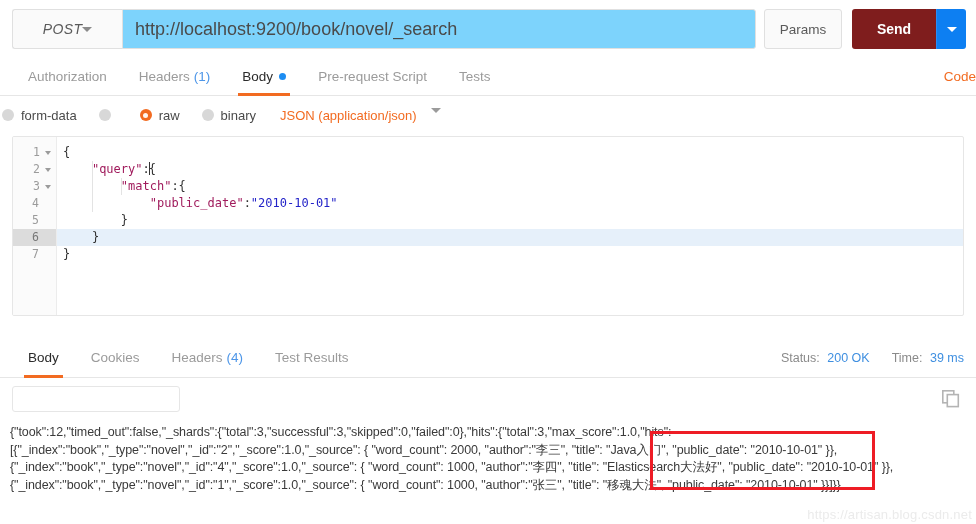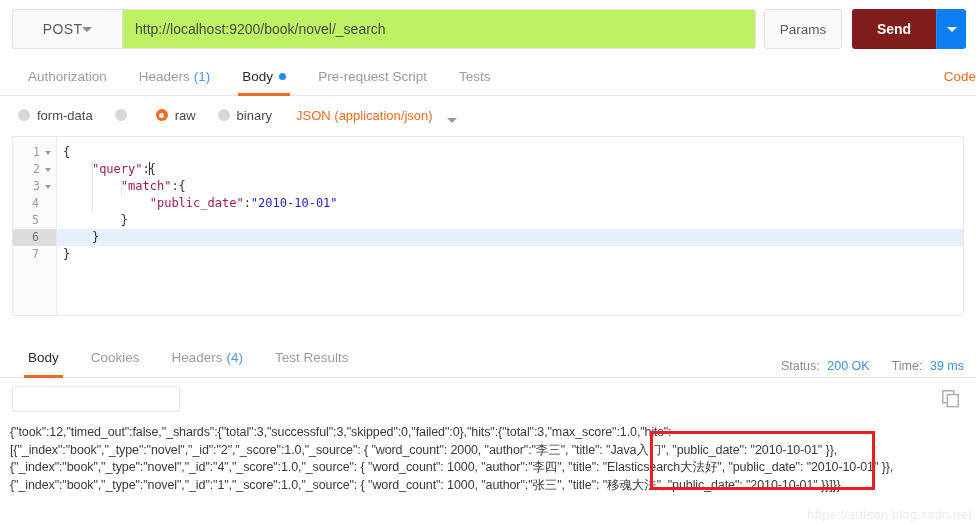--- a/index.html
+++ b/index.html
@@ -30,39 +30,40 @@
     border: 1px solid #e0e0e0;
     border-right: none;
     border-radius: 3px 0 0 3px;
     background: #fafafa;
     display: flex;
     align-items: center;
     justify-content: center;
     color: #5a5a5a;
     font-size: 14px;
     letter-spacing: .4px;
+    font-style: italic;
   }
   .caret {
     display: inline-block;
     width: 0; height: 0;
     border-left: 5px solid transparent;
     border-right: 5px solid transparent;
     border-top: 5px solid #8a8a8a;
   }
   .url-input {
     flex: 1;
     height: 40px;
     border: 1px solid #e0e0e0;
     border-radius: 0 3px 3px 0;
-    background: #bef264;
+    background: #7dd3fc;
     display: flex;
     align-items: center;
     padding: 0 12px;
     color: #4a4a4a;
-    font-size: 14px;
+    font-size: 18px;
   }
   .params-btn {
     height: 40px;
     min-width: 78px;
     margin-left: 8px;
     border: 1px solid #e0e0e0;
     border-radius: 3px;
     background: #fafafa;
     display: flex; align-items: center; justify-content: center;
     color: #5a5a5a;
@@ -152,21 +153,21 @@
     color: #f26b21;
     font-size: 13.5px;
     padding-right: 2px;
   }
 
   
   .bodytype-row {
     height: 38px;
     display: flex;
     align-items: center;
-    padding-left: 18px;
+    padding-left: 2px;
     gap: 0;
   }
   .radio-item {
     display: flex;
     align-items: center;
     margin-right: 22px;
     color: #4a4a4a;
     font-size: 13px;
   }
   .radio {
@@ -181,21 +182,21 @@
   .radio.sel::after {
     content: "";
     position: absolute;
     left: 3.5px; top: 3.5px;
     width: 5px; height: 5px;
     border-radius: 50%;
     background: #fff6f0;
   }
   .json-select {
     display: flex;
-    align-items: flex-end;
+    align-items: flex-start;
     gap: 14px;
     color: #f26b21;
     font-size: 13px;
     margin-left: 2px;
   }
   .json-select .caret { border-top-color: #9b9b9b; }
 
   
   .editor {
     margin: 2px 12px 0 12px;
@@ -272,21 +273,21 @@
     margin-top: 22px;
     height: 40px;
     border-bottom: 1px solid #e6e6e6;
     display: flex;
     align-items: stretch;
     padding-left: 12px;
     position: relative;
   }
   .status-wrap {
     position: absolute;
-    right: 12px; top: 8px; height: 100%;
+    right: 12px; top: 0; height: 100%;
     display: flex; align-items: center;
     gap: 22px;
     font-size: 12.5px;
     color: #8a8a8a;
   }
   .status-wrap .val { color: #3f8fe0; margin-left: 4px; }
 
   
   .view-row {
     height: 42px;

